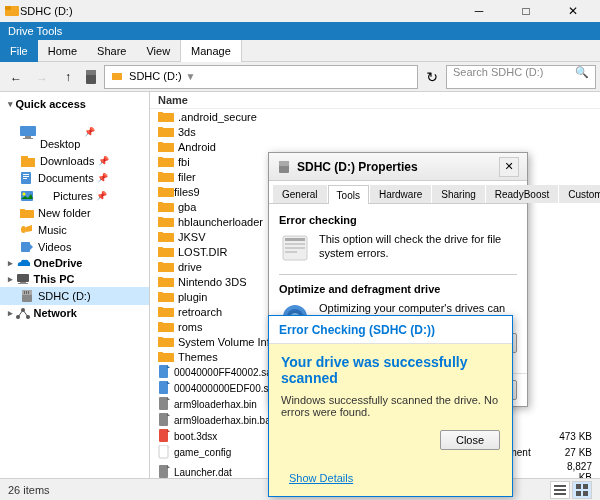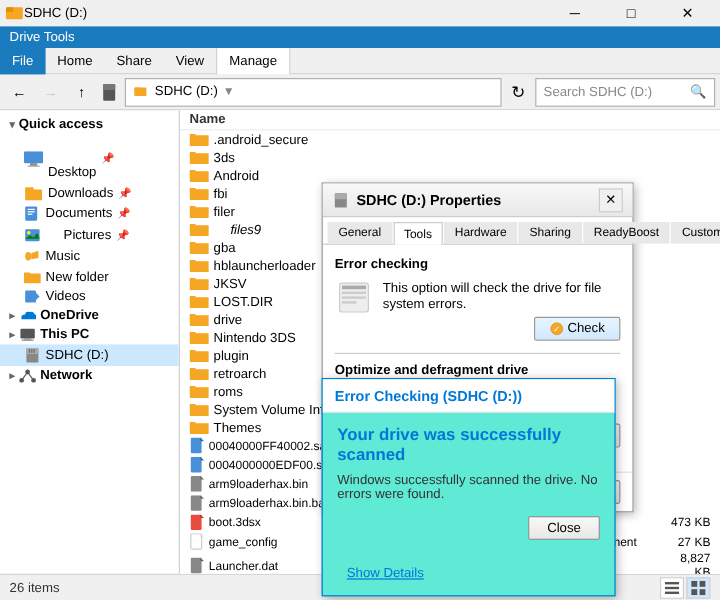--- a/index.html
+++ b/index.html
@@ -8,21 +8,21 @@
     
     .title-bar { background: #f0f0f0; display: flex; align-items: center; height: 22px; padding: 0 4px; }
     .title-bar-buttons { display: flex; gap: 1px; }
     .title-bar-btn { width: 46px; height: 22px; background: none; border: none; cursor: pointer; font-size: 12px; display: flex; align-items: center; justify-content: center; }
     .ribbon-tab { padding: 0 12px; height: 22px; display: flex; align-items: center; font-size: 11px; cursor: pointer; border: none; background: none; }
 
     
     .address-bar { display: flex; align-items: center; height: 30px; padding: 2px 4px; background: #f0f0f0; border-bottom: 1px solid #d0d0d0; gap: 2px; }
     .nav-btn { width: 24px; height: 24px; border: 1px solid transparent; background: none; cursor: pointer; display: flex; align-items: center; justify-content: center; font-size: 12px; border-radius: 2px; }
     .address-box { flex: 1; height: 24px; border: 1px solid #b0b0b0; background: white; display: flex; align-items: center; padding: 0 6px; font-size: 11px; }
-    .search-box { width: 150px; height: 24px; border: 1px solid #b0b0b0; background: white; display: flex; align-items: center; padding: 0 6px; font-size: 11px; color: #888; }
+    .search-box { width: 150px; height: 24px; border: 1px solid #b0b0b0; background: white; display: flex; padding: 0 6px; font-size: 11px; color: #888; }
 
     
     .sidebar { width: 150px; background: white; border-right: 1px solid #d0d0d0; overflow-y: auto; padding: 4px 0; flex-shrink: 0; }
     .sidebar-header { display: flex; align-items: center; padding: 2px 8px; font-size: 11px; color: #000; font-weight: bold; cursor: pointer; }
     .sidebar-item { display: flex; align-items: center; padding: 2px 8px 2px 20px; cursor: pointer; font-size: 11px; }
     .sidebar-item.selected { background: #cce8ff; }
     .arrow { font-size: 9px; margin-right: 3px; color: #666; }
     .pin-icon { font-size: 9px; margin-left: 4px; color: #888; }
 
     
@@ -47,21 +47,21 @@
     .dialog-content { padding: 10px; }
 
     
     .section-title { font-size: 11px; font-weight: bold; margin-bottom: 6px; }
     .section-content { display: flex; gap: 8px; margin-bottom: 10px; }
     .btn { border: 1px solid #999; background: linear-gradient(to bottom, #f8f8f8, #e8e8e8); padding: 3px 12px; font-size: 11px; cursor: pointer; border-radius: 2px; }
     .btn.primary { background: linear-gradient(to bottom, #e8f4ff, #d0e8ff); }
     .divider { border: none; border-top: 1px solid #ccc; margin: 8px 0; }
 
     
-    .inner-dialog { position: absolute; top: 223px; left: 268px; width: 245px; background: #5eead4; border: 1px solid #0078d7; box-shadow: 2px 2px 8px rgba(0,0,0,0.3); pointer-events: all; z-index: 10; }
+    .inner-dialog { position: absolute; top: 223px; left: 268px; width: 245px; background: #fef9c3; border: 1px solid #0078d7; box-shadow: 2px 2px 8px rgba(0,0,0,0.3); pointer-events: all; z-index: 10; }
     .inner-dialog-titlebar { background: white; height: 28px; display: flex; align-items: center; padding: 0 10px; font-size: 12px; font-weight: bold; color: #0078d7; border-bottom: 1px solid #e0e0e0; }
     .inner-dialog-content { padding: 10px 12px; }
     .inner-dialog-heading { font-size: 14px; color: #0078d7; font-weight: bold; margin-bottom: 8px; }
     .inner-dialog-text { font-size: 11px; color: #333; margin-bottom: 12px; }
     .inner-dialog-btn-row { display: flex; justify-content: flex-end; }
     .inner-dialog-link { color: #0078d7; text-decoration: underline; cursor: pointer; font-size: 11px; padding: 8px 10px 4px; display: block; }
 
     .dialog-footer { padding: 6px 10px; display: flex; justify-content: flex-end; gap: 4px; border-top: 1px solid #e0e0e0; }
   </style>
 </head>
@@ -159,32 +159,32 @@
       <div class="sidebar-item">
         <svg width="14" height="14" viewBox="0 0 14 14">
             <rect x="1" y="2" width="12" height="10" fill="#4a90d9" rx="1"></rect>
             <circle cx="4" cy="5" r="1.5" fill="yellow"></circle>
             <path d="M1 10 L5 7 L8 9 L11 5 L13 10 Z" fill="green"></path>
           </svg>
         <span style="margin-left:19px;">Pictures</span>
         <span class="pin-icon">📌</span>
       </div>
       <div class="sidebar-item">
+        <svg width="14" height="12" viewBox="0 0 14 12">
+            <rect x="0" y="2" width="5" height="3" fill="#f5a623" rx="0.5"></rect>
+            <rect x="0" y="3" width="14" height="8" fill="#f5a623" rx="0.5"></rect>
+          </svg>
+        <span style="margin-left:4px;">New folder</span>
+      </div>
+      <div class="sidebar-item">
         <svg width="14" height="14" viewBox="0 0 14 14">
             <rect x="1" y="3" width="5" height="7" fill="#f5a623" rx="7"></rect>
             <path d="M6 4 L12 2 L12 8 L6 9 Z" fill="#f5a623"></path>
           </svg>
         <span style="margin-left:4px;">Music</span>
-      </div>
-      <div class="sidebar-item">
-        <svg width="14" height="12" viewBox="0 0 14 12">
-            <rect x="0" y="2" width="5" height="3" fill="#f5a623" rx="0.5"></rect>
-            <rect x="0" y="3" width="14" height="8" fill="#f5a623" rx="0.5"></rect>
-          </svg>
-        <span style="margin-left:4px;">New folder</span>
       </div>
       <div class="sidebar-item">
         <svg width="14" height="12" viewBox="0 0 14 12">
             <rect x="1" y="1" width="9" height="10" fill="#4a90d9" rx="1"></rect>
             <polygon points="10,3 13,6 10,9" fill="#4a90d9"></polygon>
           </svg>
         <span style="margin-left:4px;">Videos</span>
       </div>
 
       <div class="sidebar-header">
@@ -267,21 +267,21 @@
             <rect x="0" y="2" width="5" height="3" fill="#f5a623" rx="0.5"></rect>
             <rect x="0" y="3" width="16" height="9" fill="#f5a623" rx="0.5"></rect>
           </svg>
           <span style="margin-left:4px;">filer</span>
         </div>
       <div class="file-item">
           <svg width="16" height="13" viewBox="0 0 16 13">
             <rect x="0" y="2" width="5" height="3" fill="#f5a623" rx="0.5"></rect>
             <rect x="0" y="3" width="16" height="9" fill="#f5a623" rx="0.5"></rect>
           </svg>
-          <span style="margin-left:18px;font-style:italic;">files9</span>
+          <span style="margin-left:0;">files9</span>
         </div>
       <div class="file-item">
           <svg width="16" height="13" viewBox="0 0 16 13">
             <rect x="0" y="2" width="5" height="3" fill="#f5a623" rx="0.5"></rect>
             <rect x="0" y="3" width="16" height="9" fill="#f5a623" rx="0.5"></rect>
           </svg>
           <span style="margin-left:4px;">gba</span>
         </div>
       <div class="file-item">
           <svg width="16" height="13" viewBox="0 0 16 13">
@@ -467,29 +467,20 @@
             <svg width="28" height="28" viewBox="0 0 28 28">
                 <rect x="2" y="2" width="24" height="24" fill="#eee" rx="2" stroke="#ccc"></rect>
                 <rect x="4" y="4" width="20" height="3" fill="#aaa"></rect>
                 <rect x="4" y="9" width="20" height="2" fill="#ccc"></rect>
                 <rect x="4" y="13" width="20" height="2" fill="#ccc"></rect>
                 <rect x="4" y="17" width="12" height="2" fill="#ccc"></rect>
               </svg>
           </div>
           <div style="flex:1;">
             <span style="font-size:11px;">This option will check the drive for file system errors.</span>
-            <div style="text-align:right;margin-top:4px;">
-              <button class="btn primary" style="display:inline-flex;align-items:center;gap:3px;">
-                <svg width="12" height="12" viewBox="0 0 12 12">
-                    <circle cx="6" cy="6" r="5" fill="#f5a623" stroke="#d4891f" stroke-width="0.5"></circle>
-                    <text x="3" y="9" font-size="7" fill="white">✓</text>
-                  </svg>
-                <span>Check</span>
-              </button>
-            </div>
           </div>
         </div>
         <hr class="divider">
         <div class="section-title">Optimize and defragment drive</div>
         <div class="section-content">
           <div style="width:32px;height:32px;flex-shrink:0;">
             <svg width="32" height="32" viewBox="0 0 32 32">
                 <circle cx="16" cy="16" r="12" fill="#4a90d9"></circle>
                 <circle cx="16" cy="16" r="8" fill="#2a70b9"></circle>
                 <path d="M10 16 Q16 8 22 16 Q16 24 10 16 Z" fill="#7eb8e8"></path>

